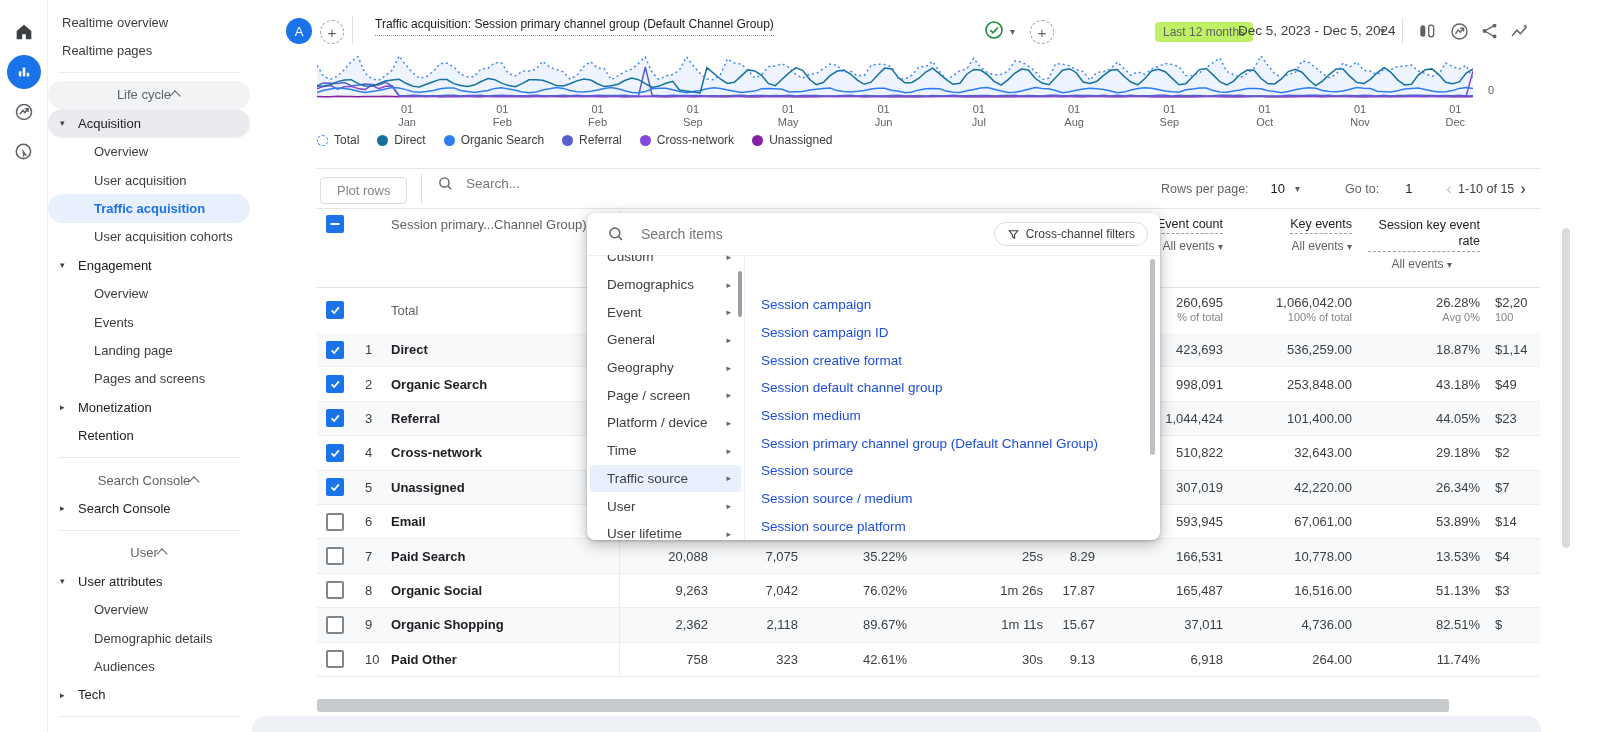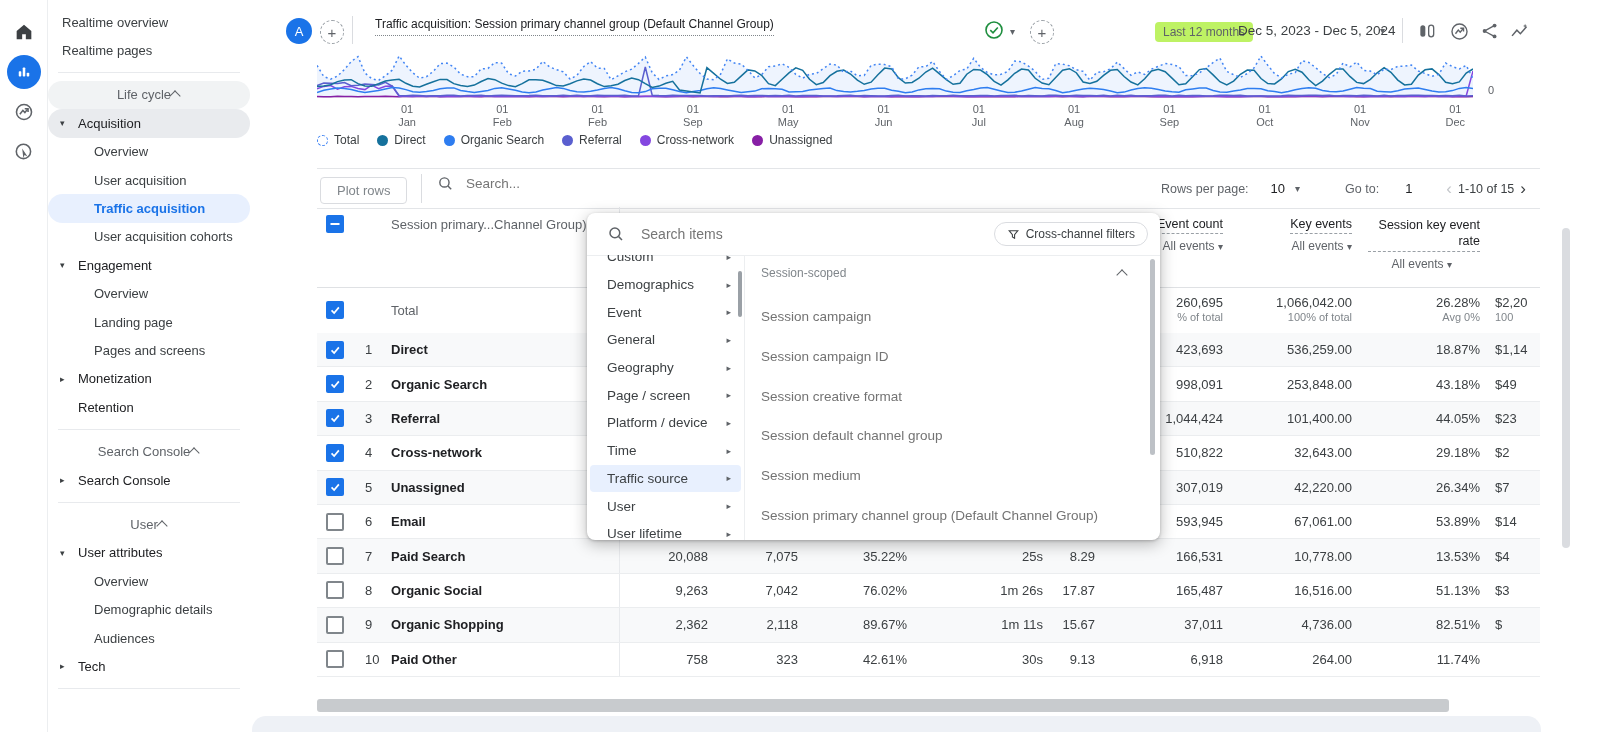--- a/index.html
+++ b/index.html
@@ -83,21 +83,21 @@
   .chip{display:flex;align-items:center;gap:6px;border:1px solid #dadce0;border-radius:13px;padding:4px 12px;font-size:12px;color:#3c4043;cursor:pointer;white-space:nowrap;}
   .pk-body{position:absolute;top:42px;bottom:0;left:0;right:0;display:flex;}
   .pk-left{width:157px;border-right:1px solid #eceef0;position:relative;overflow:hidden;}
   .pk-cats{position:absolute;top:-12px;left:0;right:0;text-align:center;}
   .pk-cat{height:27.7px;display:flex;align-items:center;justify-content:space-between;padding:0 13px 0 20px;font-size:13.5px;color:#3c4043;cursor:pointer;}
   .pk-cat.sel{background:#e8f0fe;border-radius:4px;margin:0 3px;padding:0 10px 0 17px;}
   .pk-cat .arr{font-size:9px;color:#5f6368;}
   .pk-right{flex:1;position:relative;}
   .pk-sec-hd{position:absolute;left:16px;right:34px;top:6px;height:24px;display:flex;align-items:center;justify-content:space-between;font-size:12px;color:#80868b;cursor:pointer;}
   .pk-items{position:absolute;left:16px;right:20px;top:36px;}
-  .pk-item{height:27.7px;display:flex;align-items:center;font-size:13.5px;color:#737373;cursor:pointer;white-space:nowrap;margin-top:12px;}
+  .pk-item{height:27.7px;display:flex;align-items:center;font-size:13.5px;color:#1d4ed8;cursor:pointer;white-space:nowrap;}
   .sbar{position:absolute;border-radius:3px;background:#bdc1c6;}
   
   .hscroll{position:absolute;left:317px;top:699px;width:1132px;height:13px;background:#c8cbce;border-radius:3px;cursor:pointer;}
   .bottom-strip{position:absolute;left:252px;top:716px;width:1289px;height:16px;background:#eef1f6;border-radius:14px 14px 0 0;}
   .vscroll{position:absolute;left:1562px;top:228px;width:8px;height:320px;background:#dadce0;border-radius:4px;cursor:pointer;}
   svg{display:block;}
 </style>
 </head>
 <body>
 
@@ -149,20 +149,21 @@
       </div>
       <div class="nav-row nav-child">Overview</div>
       <div class="nav-row nav-child">User acquisition</div>
       <div class="nav-row nav-child sel">Traffic acquisition</div>
       <div class="nav-row nav-child">User acquisition cohorts</div>
       <div class="nav-row nav-group">
         <span class="nav-caret">▾</span>
         <span>Engagement</span>
       </div>
       <div class="nav-row nav-child">Overview</div>
+      <div class="nav-row nav-child">Events</div>
       <div class="nav-row nav-child">Landing page</div>
       <div class="nav-row nav-child">Pages and screens</div>
       <div class="nav-row nav-group">
         <span class="nav-caret">▸</span>
         <span>Monetization</span>
       </div>
       <div class="nav-row nav-group">
         <span class="nav-caret"></span>
         <span>Retention</span>
       </div>
@@ -674,24 +675,20 @@
               <span class="arr">▸</span>
             </div>
             <div class="pk-cat">
               <span>User lifetime</span>
               <span class="arr">▸</span>
             </div>
           </div>
         <div class="sbar" style="right:2px;top:16px;width:4px;height:46px;background:#9aa0a6"></div>
       </div>
       <div class="pk-right">
-        <div class="pk-sec-hd">
-          <span>Session-scoped</span>
-          <span class="chev-up"></span>
-        </div>
         <div class="pk-items" id="pk-items">
             <div class="pk-item">Session campaign</div>
             <div class="pk-item">Session campaign ID</div>
             <div class="pk-item">Session creative format</div>
             <div class="pk-item">Session default channel group</div>
             <div class="pk-item">Session medium</div>
             <div class="pk-item">Session primary channel group (Default Channel Group)</div>
             <div class="pk-item">Session source</div>
             <div class="pk-item">Session source / medium</div>
             <div class="pk-item">Session source platform</div>

